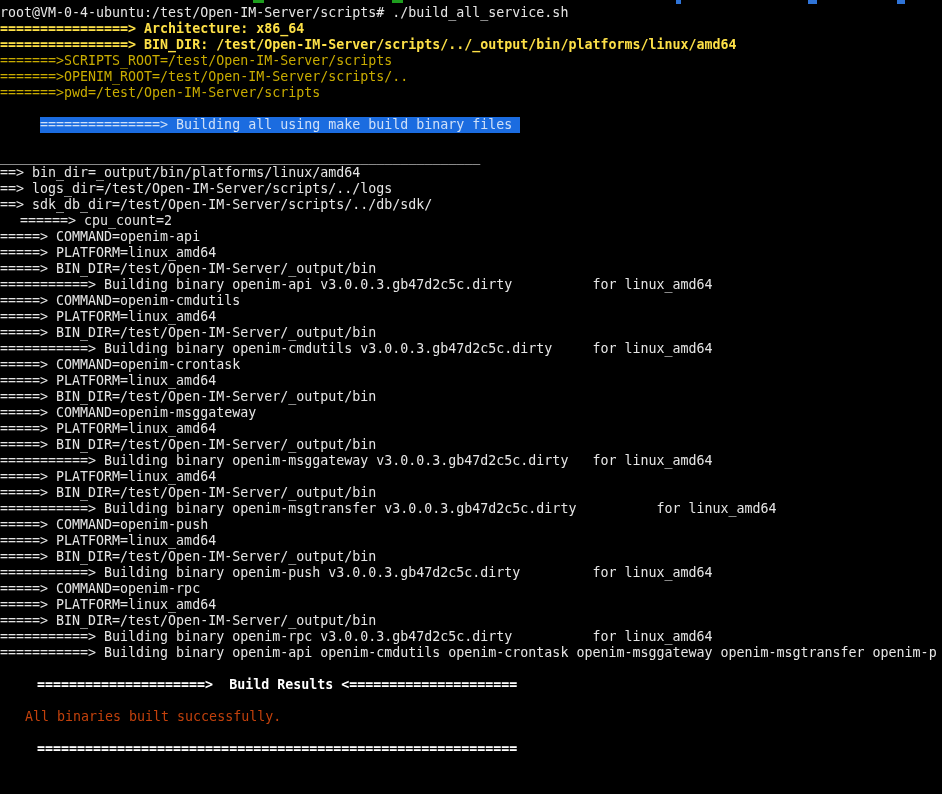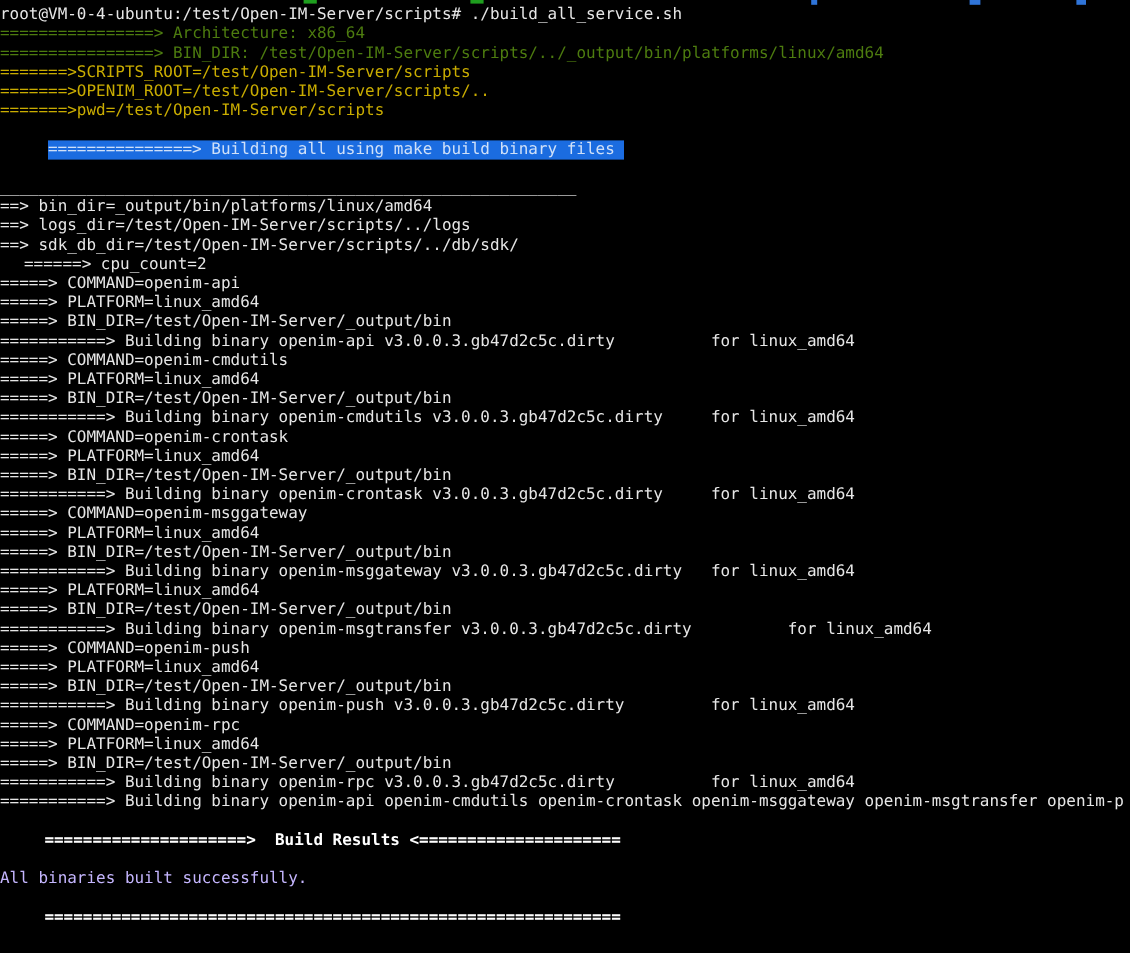--- a/index.html
+++ b/index.html
@@ -28,24 +28,24 @@
     overflow: hidden;
     cursor: text;
   }
   .line {
     height: 16px;
     white-space: pre;
     color: #e6e6e6;
     letter-spacing: 0;
   }
   .line.white   { color: #e6e6e6; }
-  .line.blue    { color: #4d7c0f; }
+  .line.blue    { color: #fde047; font-weight: bold; }
   .line.yellow  { color: #c9ac00; }
   .line.greenDim{ color: #e5e5e5; padding-left: 20px; }
-  .line.green   { color: #c4b5fd; }
+  .line.green   { color: #c2410c; margin-left: 25px; }
   .line.bold    { color: #ffffff; font-weight: bold; padding-left: 37px; }
   .line.highlight {
     background: #1b6ce0;
     color: #cfe0f8;
     width: fit-content;
     margin-left: 40px;
   }
   .frag {
     position: absolute;
     top: 0;
@@ -78,21 +78,20 @@
     <div class="line white">=====&gt; PLATFORM=linux_amd64</div>
     <div class="line white">=====&gt; BIN_DIR=/test/Open-IM-Server/_output/bin</div>
     <div class="line white">===========&gt; Building binary openim-api v3.0.0.3.gb47d2c5c.dirty          for linux_amd64</div>
     <div class="line white">=====&gt; COMMAND=openim-cmdutils</div>
     <div class="line white">=====&gt; PLATFORM=linux_amd64</div>
     <div class="line white">=====&gt; BIN_DIR=/test/Open-IM-Server/_output/bin</div>
     <div class="line white">===========&gt; Building binary openim-cmdutils v3.0.0.3.gb47d2c5c.dirty     for linux_amd64</div>
     <div class="line white">=====&gt; COMMAND=openim-crontask</div>
     <div class="line white">=====&gt; PLATFORM=linux_amd64</div>
     <div class="line white">=====&gt; BIN_DIR=/test/Open-IM-Server/_output/bin</div>
-    <div class="line white">===========&gt; Building binary openim-crontask v3.0.0.3.gb47d2c5c.dirty     for linux_amd64</div>
     <div class="line white">=====&gt; COMMAND=openim-msggateway</div>
     <div class="line white">=====&gt; PLATFORM=linux_amd64</div>
     <div class="line white">=====&gt; BIN_DIR=/test/Open-IM-Server/_output/bin</div>
     <div class="line white">===========&gt; Building binary openim-msggateway v3.0.0.3.gb47d2c5c.dirty   for linux_amd64</div>
     <div class="line white">=====&gt; PLATFORM=linux_amd64</div>
     <div class="line white">=====&gt; BIN_DIR=/test/Open-IM-Server/_output/bin</div>
     <div class="line white">===========&gt; Building binary openim-msgtransfer v3.0.0.3.gb47d2c5c.dirty          for linux_amd64</div>
     <div class="line white">=====&gt; COMMAND=openim-push</div>
     <div class="line white">=====&gt; PLATFORM=linux_amd64</div>
     <div class="line white">=====&gt; BIN_DIR=/test/Open-IM-Server/_output/bin</div>

